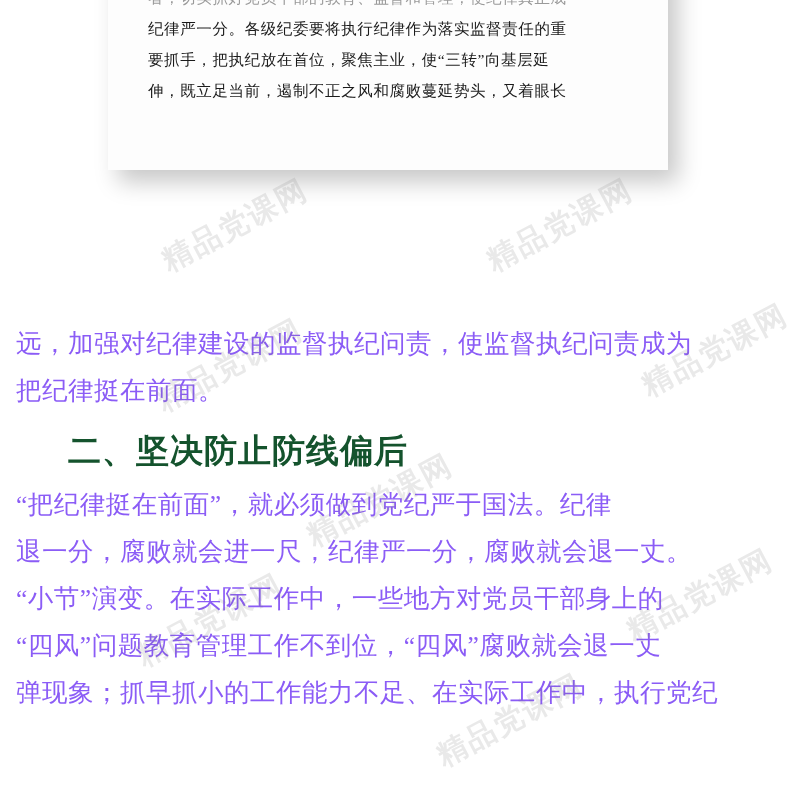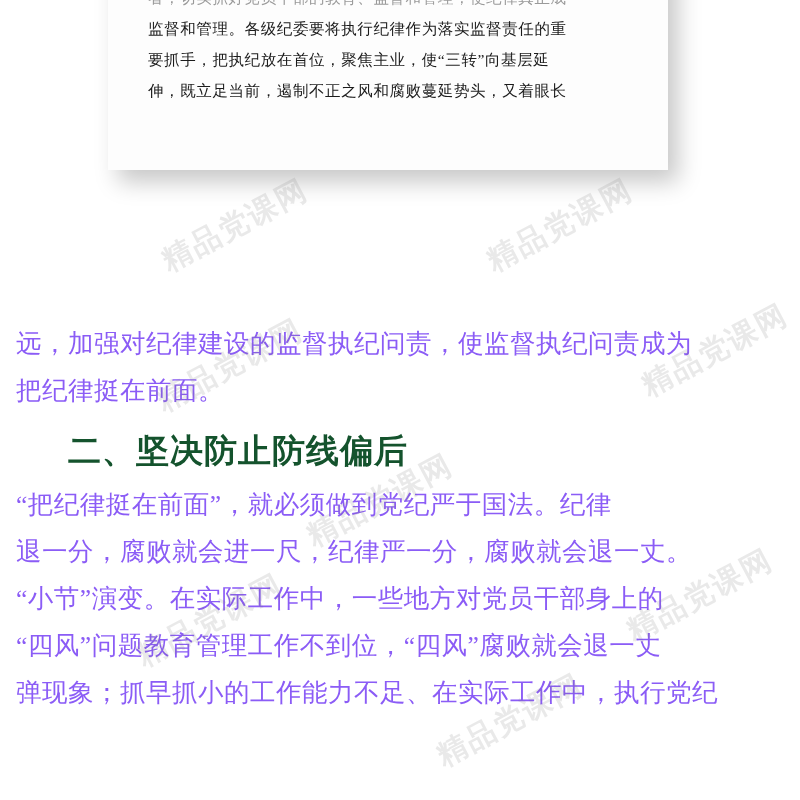--- a/index.html
+++ b/index.html
@@ -96,21 +96,21 @@
     letter-spacing: 2px;
   }
 </style>
 </head>
 <body>
 
 <div class="card-wrap">
   <div class="card">
     <div class="card-inner">
       <div class="card-line faded">者，切实抓好党员干部的教育、监督和管理，使纪律真正成</div>
-      <div class="card-line">监督和管理。各级纪委要将执行纪律作为落实监督责任的重</div>
+      <div class="card-line">纪律严一分。各级纪委要将执行纪律作为落实监督责任的重</div>
       <div class="card-line">要抓手，把执纪放在首位，聚焦主业，使“三转”向基层延</div>
       <div class="card-line">伸，既立足当前，遏制不正之风和腐败蔓延势头，又着眼长</div>
     </div>
   </div>
 </div>
 
 <div class="doc">
 
   <p class="para">
     <span class="l">远，加强对纪律建设的监督执纪问责，使监督执纪问责成为</span>

